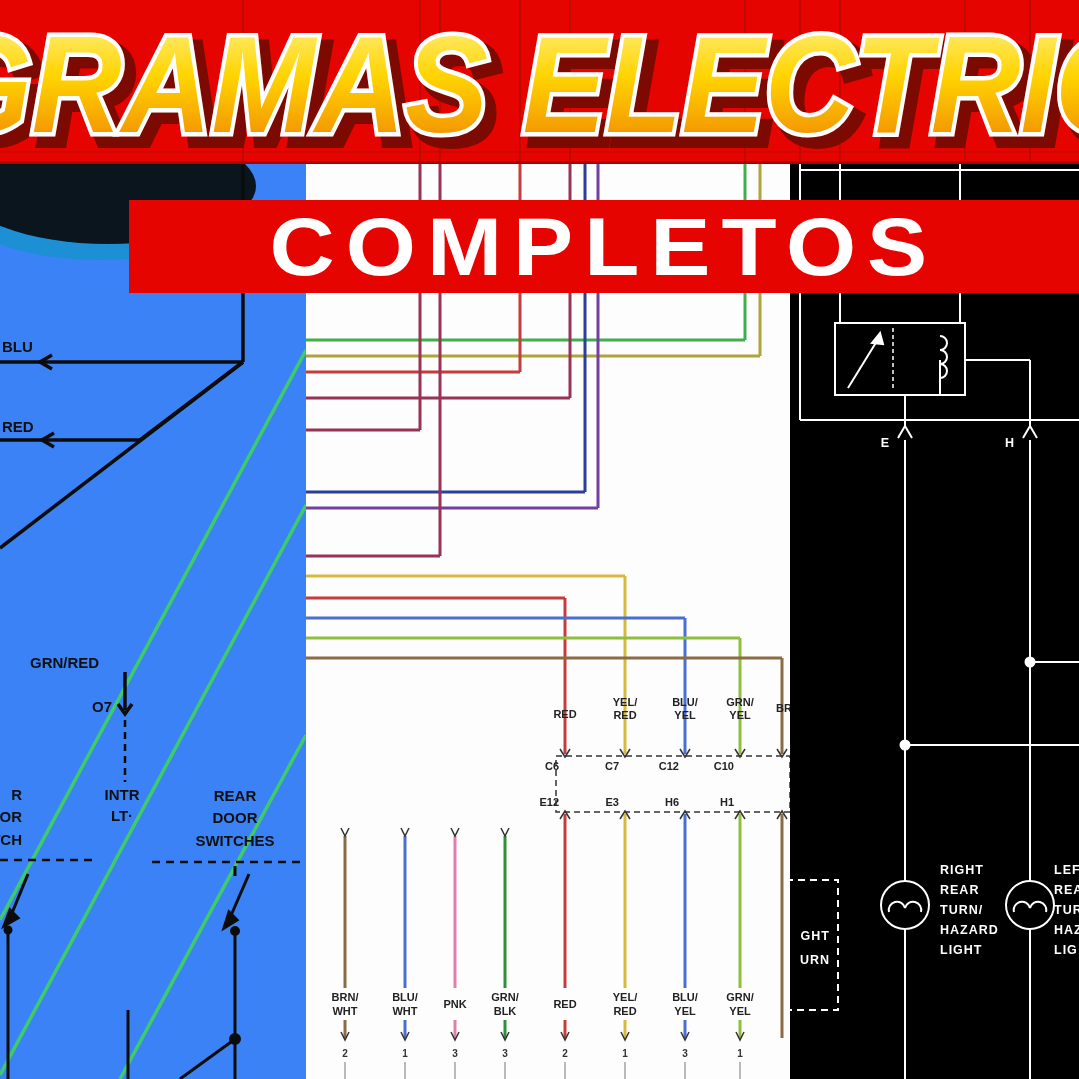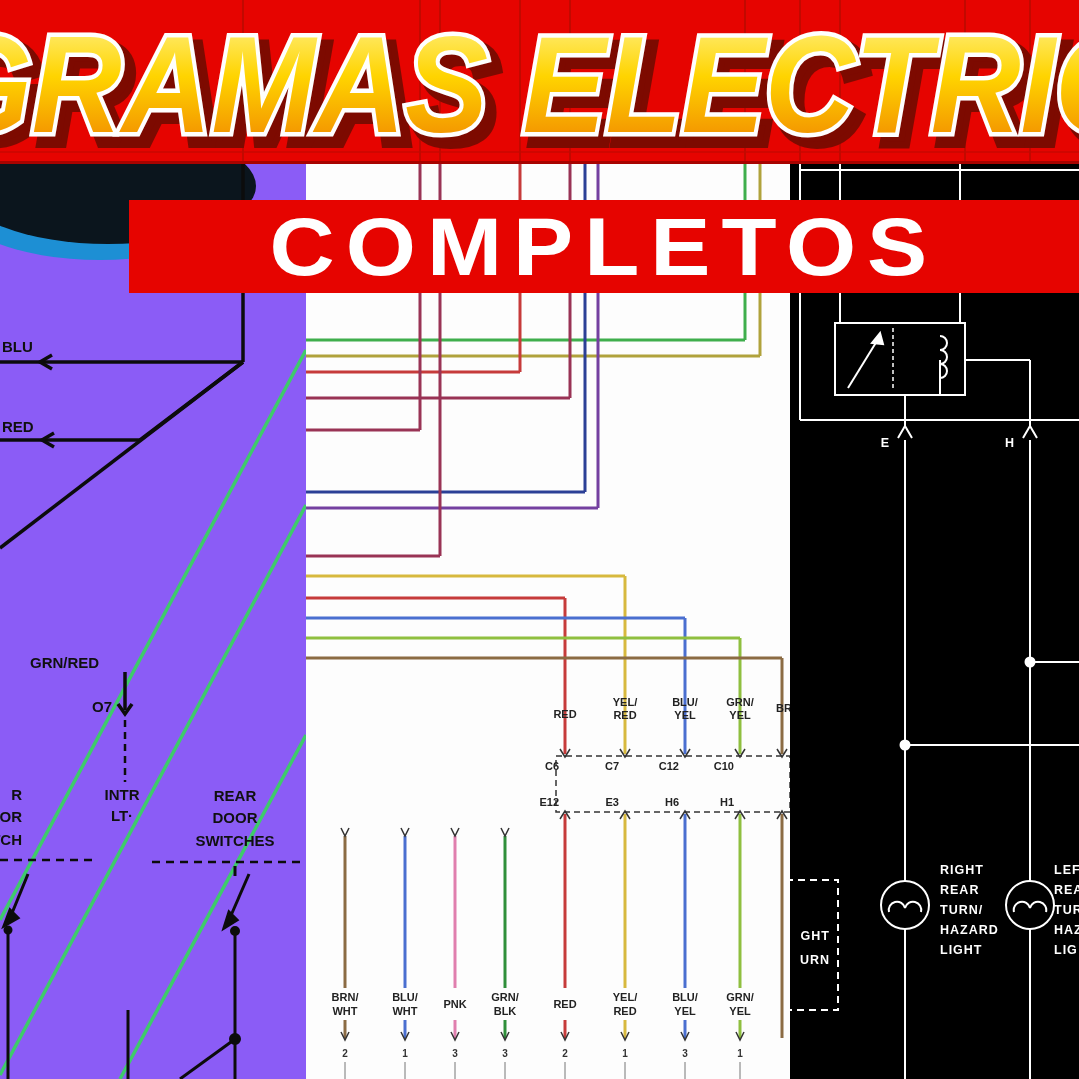--- a/index.html
+++ b/index.html
@@ -1,20 +1,20 @@
 <!DOCTYPE html>
 <html><head>
 <meta charset="utf-8">
 <style>
   * { margin:0; padding:0; box-sizing:border-box; }
   html,body { width:1079px; height:1079px; overflow:hidden; background:#000; }
   #stage { position:relative; width:1079px; height:1079px; overflow:hidden;
            font-family:"Liberation Sans",sans-serif; background:#fff; }
   .panel { position:absolute; top:0; height:1079px; overflow:hidden; }
-  #panel-left  { left:0;   width:306px; background:#8b5cf6; }
+  #panel-left  { left:0;   width:306px; background:#3b82f6; }
   #panel-mid   { left:306px; width:484px; background:#fdfdfd; }
   #panel-right { left:790px; width:289px; background:#000; }
   .panel svg { position:absolute; left:0; top:0; }
 
   #banner-top { position:absolute; left:0; top:0; width:1079px; height:164px;
                 background:#e60400; z-index:10; overflow:hidden;
                 border-bottom:3px solid #a80300; }
   #banner-sub { position:absolute; left:129px; top:200px; width:950px; height:93px;
                 background:#e60400; z-index:10; display:flex; 
                 justify-content:center; overflow:hidden; }

